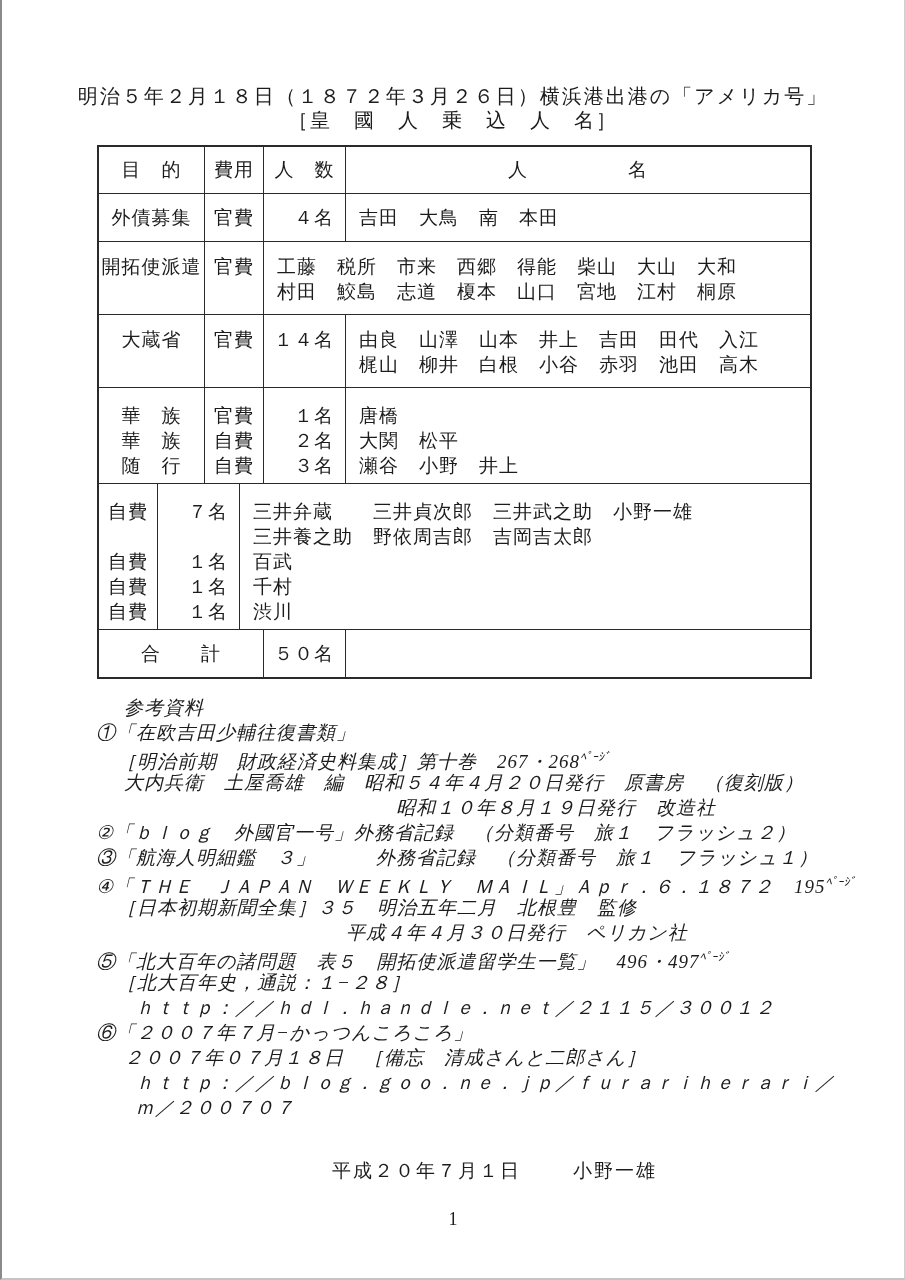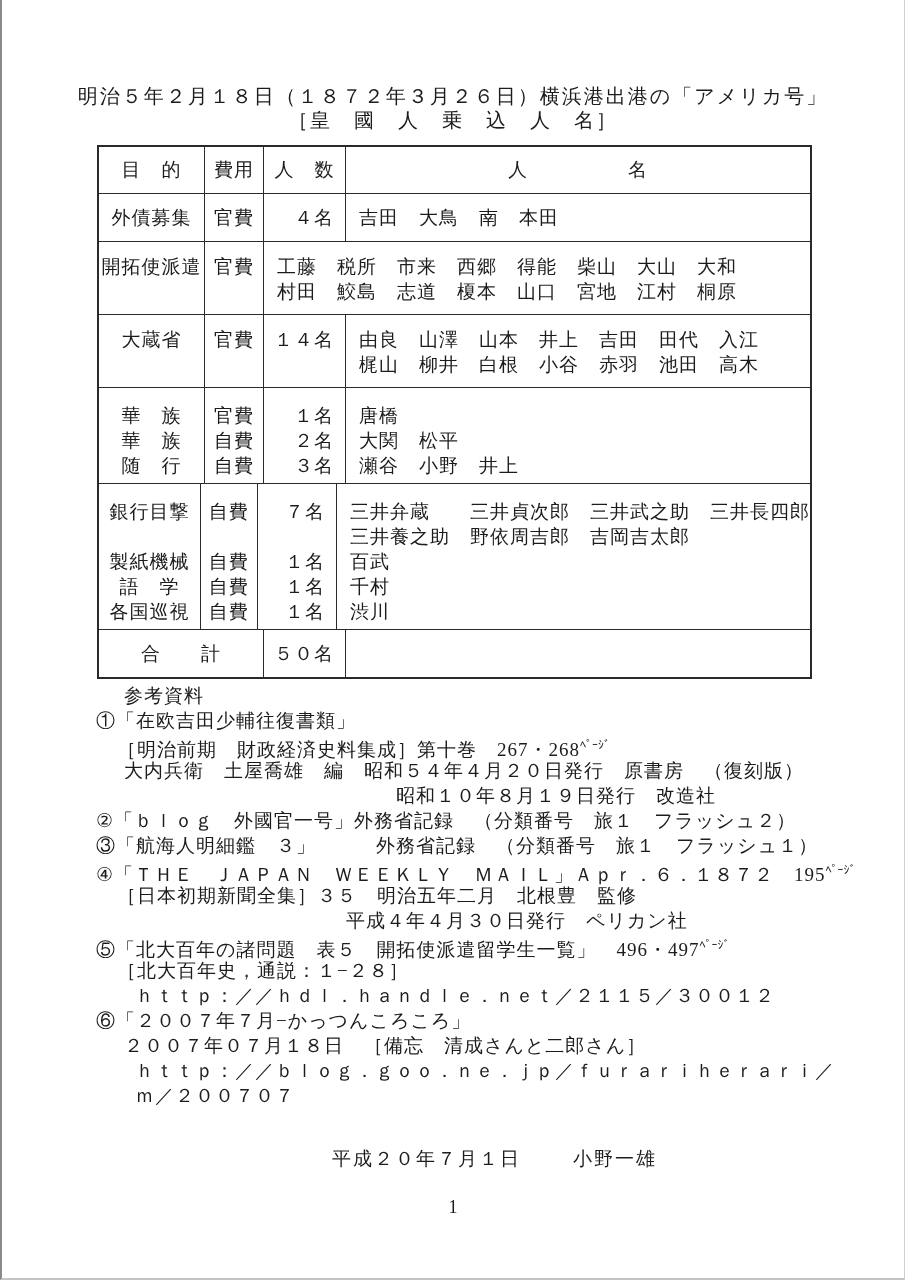--- a/index.html
+++ b/index.html
@@ -39,21 +39,21 @@
   .ct{text-align:right;padding-right:11px;}
   .nm{text-align:left;padding-left:13px;}
   .row.hdr .cell{line-height:46px;height:46px;}
   .row.single .cell{line-height:47px;height:47px;}
   .row.dbl .cell{padding-top:12px;padding-bottom:10px;}
   .row.grp1 .cell{padding-top:15px;padding-bottom:5px;}
   .row.grp2 .cell{padding-top:15px;padding-bottom:5px;}
   .ln{line-height:25px;height:25px;white-space:pre;}
 
   
-  .refs{margin-top:4px;font-size:19px;letter-spacing:1px;}
+  .refs{margin-top:16px;font-size:19px;letter-spacing:1px;font-style:italic;}
   .ref{line-height:25px;height:25px;white-space:pre;}
   .lvl0{margin-left:94px;}
   .lvl1{margin-left:115px;}
   .lvl2{margin-left:122px;}
   .lvl3{margin-left:133px;}
   .lvl4{margin-left:344px;}
   .lvl5{margin-left:394px;}
   .pg{font-size:12px;vertical-align:7px;letter-spacing:0;}
 
   
@@ -132,43 +132,36 @@
         <div class="ln">３名</div>
       </div>
       <div class="cell c4 nm">
         <div class="ln">唐橋</div>
         <div class="ln">大関　松平</div>
         <div class="ln">瀬谷　小野　井上</div>
       </div>
     </div>
 
     <div class="row grp2 bt">
-      <div class="cell c1 p">
-        <div class="ln">銀行目撃</div>
-        <div class="ln"></div>
-        <div class="ln">製紙機械</div>
-        <div class="ln">語　学</div>
-        <div class="ln">各国巡視</div>
-      </div>
       <div class="cell c2 co">
         <div class="ln">自費</div>
         <div class="ln"></div>
         <div class="ln">自費</div>
         <div class="ln">自費</div>
         <div class="ln">自費</div>
       </div>
       <div class="cell c3 ct">
         <div class="ln">７名</div>
         <div class="ln"></div>
         <div class="ln">１名</div>
         <div class="ln">１名</div>
         <div class="ln">１名</div>
       </div>
       <div class="cell c4 nm">
-        <div class="ln">三井弁蔵　　三井貞次郎　三井武之助　三井長四郎</div>
+        <div class="ln">三井弁蔵　　三井貞次郎　三井武之助　小野一雄</div>
         <div class="ln">三井養之助　野依周吉郎　吉岡吉太郎</div>
         <div class="ln">百武</div>
         <div class="ln">千村</div>
         <div class="ln">渋川</div>
       </div>
     </div>
 
     <div class="row single bt">
       <div class="cell c12">合　　計</div>
       <div class="cell c3 ct">５０名</div>

